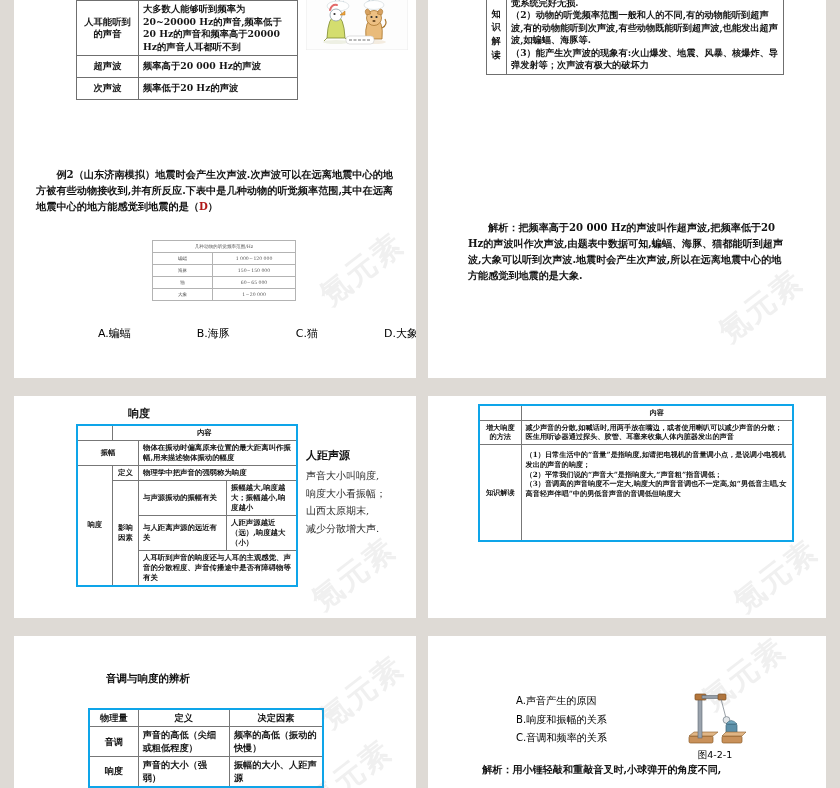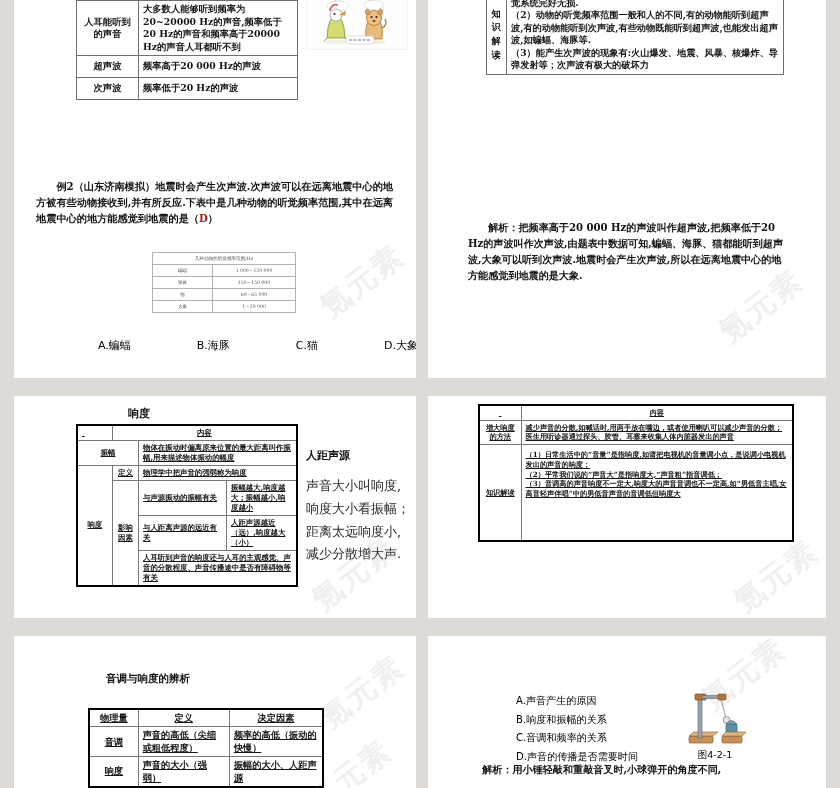--- a/index.html
+++ b/index.html
@@ -36,21 +36,21 @@
     font-family: "DejaVu Serif","Liberation Serif", serif;
     font-weight: bold;
     color: #161616;
   }
   table.tb td, table.tb th {
     border: 1px solid #6f6f6f;
     padding: 2px 4px;
     vertical-align: middle;
     line-height: 1.35;
   }
-  table.tb.thick { border: 2px solid #000000; text-decoration: underline; }
+  table.tb.thick { border: 2px solid #0ea5e9; }
   table.tb.thick > tbody > tr > td { border: 1px solid #777; }
   .ctr { text-align:center; }
   .lft { text-align:left; }
   p.para {
     font-family: "DejaVu Serif","Liberation Serif", serif;
     font-weight: bold;
     color:#141414;
     line-height: 1.58;
     margin: 0;
   }
@@ -77,41 +77,41 @@
   #s1 .fig { position:absolute; left:292px; top:44px; width:102px; height:52px; }
   #s1 .figcap { position:absolute; left:288px; top:98px; width:112px; font-size:8.2px;
     font-family:"DejaVu Serif","Liberation Serif",serif; color:#232323; line-height:1.55; }
 
   
   #s2 { left:428px; top:-46px; width:398px; height:424px; }
   #s2 .t1 { position:absolute; left:58px; top:40px; width:298px; font-size:9.2px; }
   #s2 .lab { width:20px; font-size:9.2px; line-height:1.5; }
 
   
-  #s3 { left:14px; top:156px; width:402px; height:222px; }
+  #s3 { left:14px; top:144px; width:402px; height:222px; }
   #s3 .q { position:absolute; left:22px; top:22px; width:360px; font-size:10.2px; }
   #s3 .minitb { position:absolute; left:138px; top:96px; width:144px; font-size:4.6px;
      border-collapse:collapse; }
   #s3 .minitb td { border:0.7px solid #b3b3b3; height:12px; color:#565656;
      text-align:center; font-weight:normal;
      font-family:"DejaVu Serif","Liberation Serif",serif; }
   #s3 .opts { position:absolute; left:84px; top:182px; width:320px;
      display:flex; justify-content:space-between; font-size:11px; }
 
   
   #s4 { left:428px; top:156px; width:398px; height:222px; }
   #s4 .sol { position:absolute; left:40px; top:64px; width:320px; font-size:10.1px; }
 
   
   #s5 { left:14px; top:396px; width:402px; height:222px; }
   #s5 .title { position:absolute; left:114px; top:10px; font-size:11px; }
   #s5 .t1 { position:absolute; left:62px; top:28px; width:222px; font-size:7.4px; }
   #s5 .note { position:absolute; left:292px; top:52px; width:108px; }
   #s5 .note-title { font-size:11px; }
-  #s5 .note-body { font-size:13px; margin-top:12px; }
+  #s5 .note-body { font-size:10px; margin-top:4px; }
 
   
   #s6 { left:428px; top:396px; width:398px; height:222px; }
   #s6 .t1 { position:absolute; left:50px; top:8px; width:316px; font-size:7.2px; }
   #s6 .lab { width:42px; text-align:center; }
 
   
   #s7 { left:14px; top:636px; width:402px; height:222px; }
   #s7 .title { position:absolute; left:92px; top:36px; font-size:10.5px; }
   #s7 .t1 { position:absolute; left:74px; top:72px; width:236px; font-size:9.2px; }
@@ -279,21 +279,21 @@
           <td class="lft" colspan="2">人耳听到声音的响度还与人耳的主观感觉、声音的分散程度、声音传播途中是否有障碍物等有关</td>
         </tr>
       </tbody>
         </table>
 
       <div class="note">
         <div class="note-title">人距声源</div>
         <div class="note-body">
           <div>声音大小叫响度,</div>
           <div>响度大小看振幅；</div>
-          <div>距离太远响度小,</div>
+          <div>山西太原期末,</div>
           <div>减少分散增大声.</div>
         </div>
       </div>
       <div class="wm" style="left:292px; top:158px;">氪元素</div>
     </div>
   </div>
 
   <div class="slide" id="s6">
     <div class="slide-inner">
       <table class="tb t1 thick">
@@ -345,21 +345,20 @@
     </div>
   </div>
 
   <div class="slide" id="s8">
     <div class="slide-inner">
 
       <div class="opts para">
         <div>A.声音产生的原因</div>
         <div>B.响度和振幅的关系</div>
         <div>C.音调和频率的关系</div>
-        <div>D.声音的传播是否需要时间</div>
       </div>
 
       <svg class="fig" viewBox="0 0 62 58">
         <rect x="5" y="46" width="24" height="7" rx="1.5" fill="#c9915a" stroke="#8a5c2a" stroke-width="0.7"></rect>
         <path d="M5 46 l5 -4 h24 l-5 4 z" fill="#e0b585" stroke="#8a5c2a" stroke-width="0.6"></path>
         <rect x="14" y="8" width="4" height="40" fill="#9aa3ad" stroke="#5d6770" stroke-width="0.6"></rect>
         <rect x="11" y="4" width="11" height="6" rx="1" fill="#b4763c" stroke="#7c4d1e" stroke-width="0.7"></rect>
         <rect x="18" y="5.5" width="22" height="3" fill="#9aa3ad" stroke="#5d6770" stroke-width="0.6"></rect>
         <rect x="34" y="4" width="8" height="6" rx="1" fill="#b4763c" stroke="#7c4d1e" stroke-width="0.7"></rect>
         <line x1="37" y1="9" x2="42" y2="28" stroke="#6e7780" stroke-width="0.7"></line>

